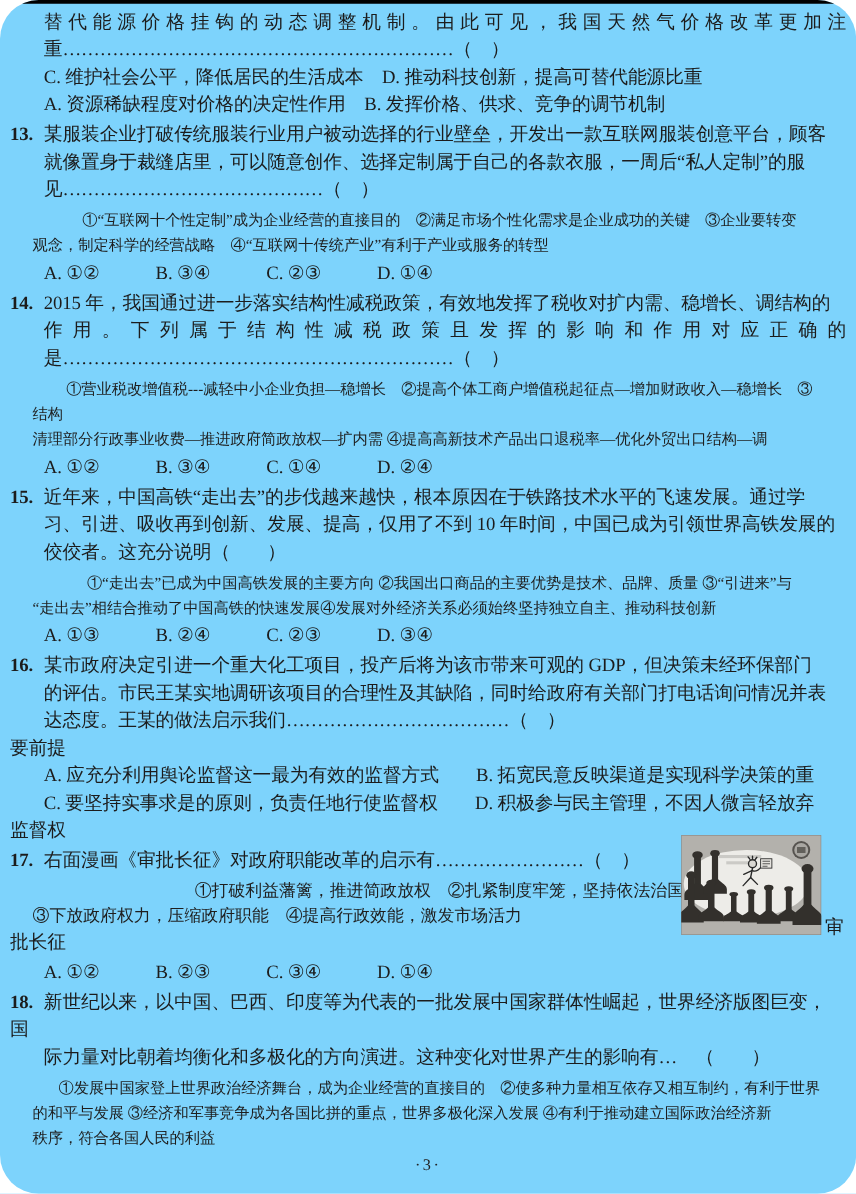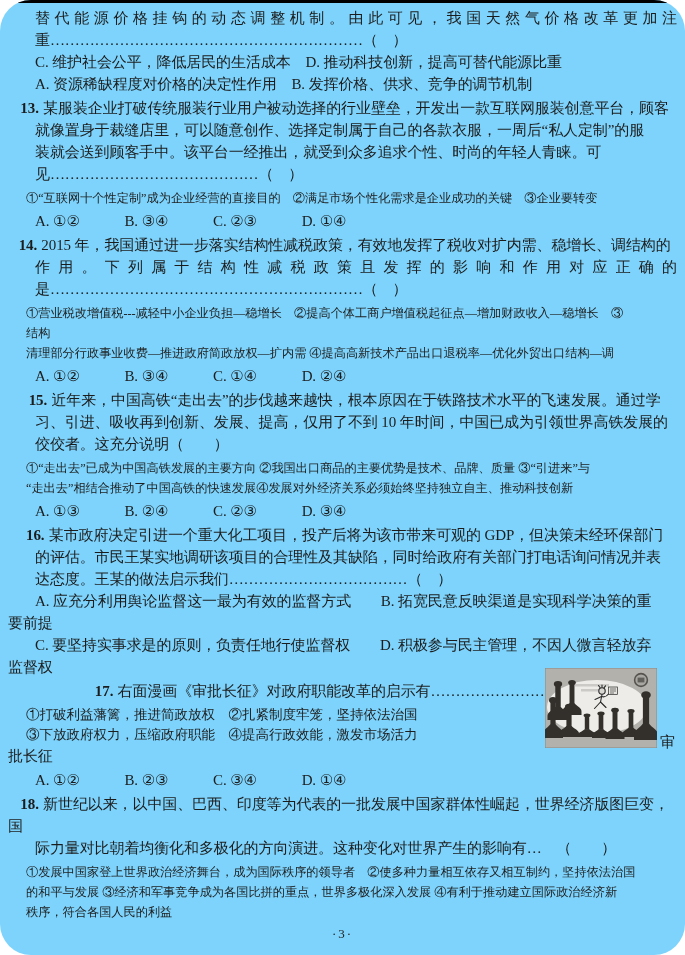--- a/index.html
+++ b/index.html
@@ -10,81 +10,81 @@
   }
   .toprule{position:absolute;top:0;left:0;width:685px;height:3px;background:#000;}
   .content{position:absolute;top:7px;left:8px;width:669px;}
   .line{font-size:15px;line-height:22px;white-space:pre;letter-spacing:-0.1px;}
   .ind{padding-left:27px;}
   .m0{padding-left:0;}
   .stretch{white-space:normal;text-align:justify;text-align-last:justify;}
   .q .qnum{display:inline-block;width:27px;font-weight:700;vertical-align:top;}
   .sub{font-size:12.2px;line-height:20px;white-space:pre;padding-left:18px;color:#1e1e1e;}
   .sub17{font-size:13.5px;}
-  .subblock{margin-top:3px;}
+  .subblock{margin-top:3px;text-align:center;}
   .ans{margin-top:2px;}
-  .qgap{margin-top:2px;text-align:center;}
+  .qgap{margin-top:2px;}
   .pagenum{margin-top:4px;text-align:center;font-size:13px;letter-spacing:2px;color:#222;}
   .cartoon{position:absolute;left:545px;top:668px;width:112px;height:80px;}
   .caption-side{position:absolute;left:660px;top:734px;font-size:15px;line-height:17px;
     font-family:"Liberation Serif","DejaVu Serif",serif;color:#1c1c1c;}
 </style>
 </head>
 <body>
 
 <div class="page">
   <div class="toprule"></div>
 
   <div class="content">
 
     <div class="line ind stretch">替代能源价格挂钩的动态调整机制。由此可见，我国天然气价格改革更加注</div>
     <div class="line ind">重………………………………………………………（　）</div>
     <div class="line ind">C. 维护社会公平，降低居民的生活成本　D. 推动科技创新，提高可替代能源比重</div>
     <div class="line ind">A. 资源稀缺程度对价格的决定性作用　B. 发挥价格、供求、竞争的调节机制</div>
 
     <div class="line q qgap"><span class="qnum">13.</span><span>某服装企业打破传统服装行业用户被动选择的行业壁垒，开发出一款互联网服装创意平台，顾客</span></div>
     <div class="line ind">就像置身于裁缝店里，可以随意创作、选择定制属于自己的各款衣服，一周后“私人定制”的服</div>
-    <div class="line ind">装就会送到顾客手中。该平台一经推出，就受到众多追求个性、时尚的年轻人青睐。可</div>
     <div class="line ind">见……………………………………（　）</div>
     <div class="sub subblock">①“互联网十个性定制”成为企业经营的直接目的　②满足市场个性化需求是企业成功的关键　③企业要转变</div>
+    <div class="sub">观念，制定科学的经营战略　④“互联网十传统产业”有利于产业或服务的转型</div>
     <div class="line ind ans">A. ①②　　　B. ③④　　　C. ②③　　　D. ①④</div>
 
     <div class="line q qgap"><span class="qnum">14.</span><span>2015 年，我国通过进一步落实结构性减税政策，有效地发挥了税收对扩内需、稳增长、调结构的</span></div>
     <div class="line ind stretch">作用。下列属于结构性减税政策且发挥的影响和作用对应正确的</div>
     <div class="line ind">是………………………………………………………（　）</div>
     <div class="sub subblock">①营业税改增值税---减轻中小企业负担—稳增长　②提高个体工商户增值税起征点—增加财政收入—稳增长　③</div>
     <div class="sub">结构</div>
     <div class="sub">清理部分行政事业收费—推进政府简政放权—扩内需 ④提高高新技术产品出口退税率—优化外贸出口结构—调</div>
     <div class="line ind ans">A. ①②　　　B. ③④　　　C. ①④　　　D. ②④</div>
 
     <div class="line q qgap"><span class="qnum">15.</span><span>近年来，中国高铁“走出去”的步伐越来越快，根本原因在于铁路技术水平的飞速发展。通过学</span></div>
     <div class="line ind">习、引进、吸收再到创新、发展、提高，仅用了不到 10 年时间，中国已成为引领世界高铁发展的</div>
     <div class="line ind">佼佼者。这充分说明（　　）</div>
     <div class="sub subblock">①“走出去”已成为中国高铁发展的主要方向 ②我国出口商品的主要优势是技术、品牌、质量 ③“引进来”与</div>
     <div class="sub">“走出去”相结合推动了中国高铁的快速发展④发展对外经济关系必须始终坚持独立自主、推动科技创新</div>
     <div class="line ind ans">A. ①③　　　B. ②④　　　C. ②③　　　D. ③④</div>
 
     <div class="line q qgap"><span class="qnum">16.</span><span>某市政府决定引进一个重大化工项目，投产后将为该市带来可观的 GDP，但决策未经环保部门</span></div>
     <div class="line ind">的评估。市民王某实地调研该项目的合理性及其缺陷，同时给政府有关部门打电话询问情况并表</div>
     <div class="line ind">达态度。王某的做法启示我们………………………………（　）</div>
+    <div class="line m0">要前提</div>
     <div class="line ind">A. 应充分利用舆论监督这一最为有效的监督方式　　B. 拓宽民意反映渠道是实现科学决策的重</div>
-    <div class="line m0">要前提</div>
     <div class="line ind">C. 要坚持实事求是的原则，负责任地行使监督权　　D. 积极参与民主管理，不因人微言轻放弃</div>
     <div class="line m0">监督权</div>
 
     <div class="line q qgap"><span class="qnum">17.</span><span>右面漫画《审批长征》对政府职能改革的启示有……………………（　）</span></div>
     <div class="sub sub17 subblock">①打破利益藩篱，推进简政放权　②扎紧制度牢笼，坚持依法治国</div>
     <div class="sub sub17">③下放政府权力，压缩政府职能　④提高行政效能，激发市场活力</div>
     <div class="line m0">批长征</div>
     <div class="line ind ans">A. ①②　　　B. ②③　　　C. ③④　　　D. ①④</div>
 
     <div class="line q qgap"><span class="qnum">18.</span><span>新世纪以来，以中国、巴西、印度等为代表的一批发展中国家群体性崛起，世界经济版图巨变，</span></div>
     <div class="line m0">国</div>
     <div class="line ind">际力量对比朝着均衡化和多极化的方向演进。这种变化对世界产生的影响有…　（　　）</div>
-    <div class="sub subblock">①发展中国家登上世界政治经济舞台，成为国际秩序的领导者　②使多种力量相互依存又相互制约，坚持依法治国</div>
+    <div class="sub subblock">①发展中国家登上世界政治经济舞台，成为企业经营的直接目的　②使多种力量相互依存又相互制约，有利于世界</div>
     <div class="sub">的和平与发展 ③经济和军事竞争成为各国比拼的重点，世界多极化深入发展 ④有利于推动建立国际政治经济新</div>
     <div class="sub">秩序，符合各国人民的利益</div>
 
     <div class="pagenum">·3·</div>
   </div>
 
   <svg class="cartoon" viewBox="0 0 112 80" xmlns="http://www.w3.org/2000/svg" xmlns:xlink="http://www.w3.org/1999/xlink">
     <defs>
       <g id="stp" fill="#33302c">
         <ellipse cx="0" cy="-36" rx="4" ry="3"></ellipse>

